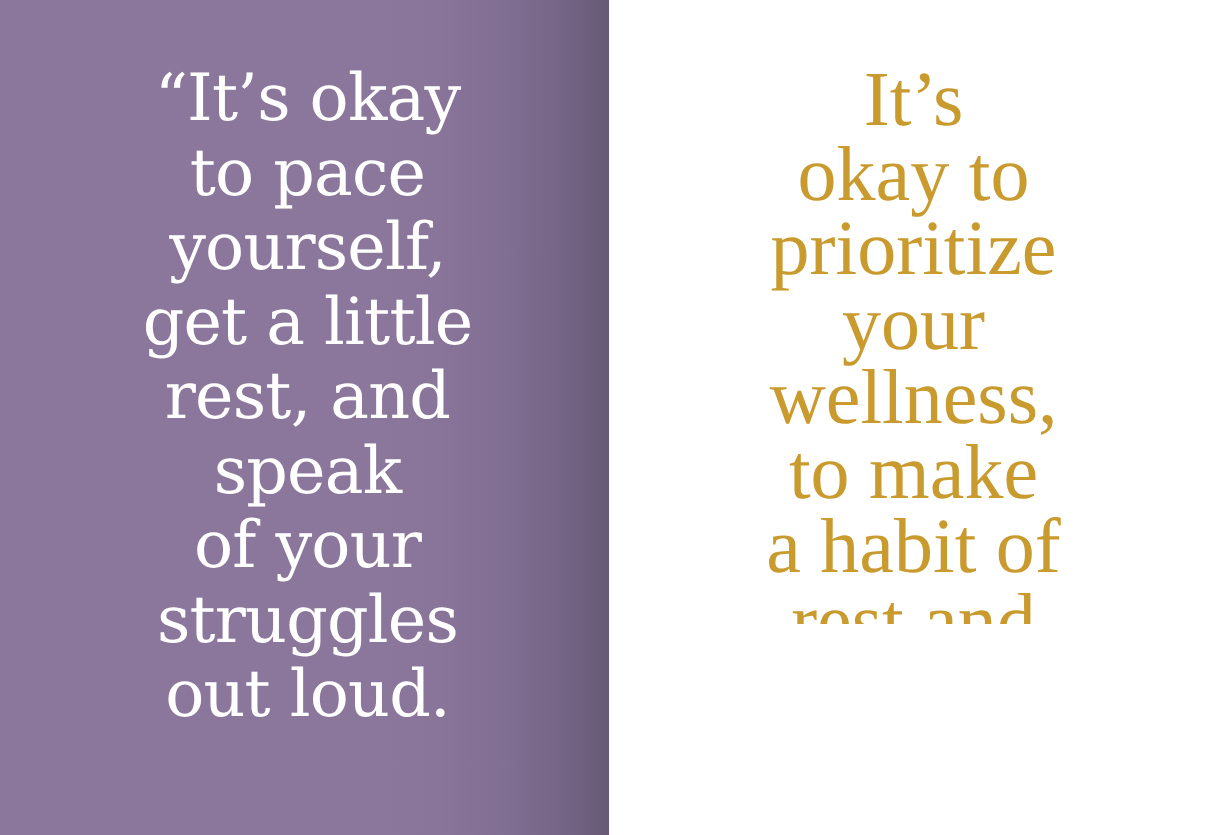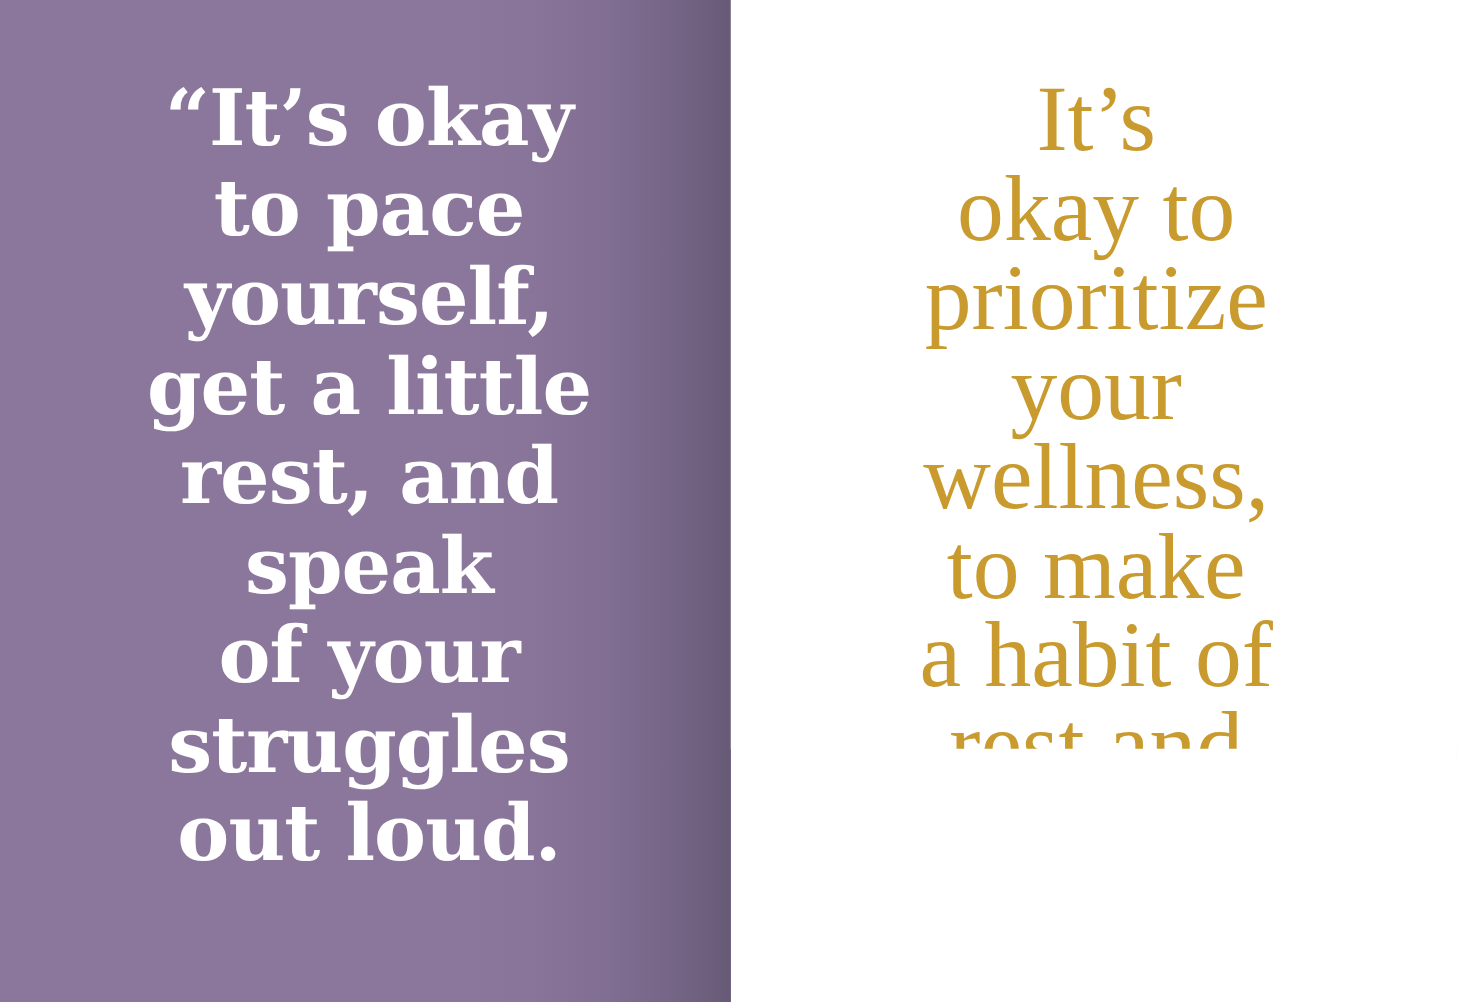--- a/index.html
+++ b/index.html
@@ -55,21 +55,21 @@
     left: 0;
     right: 0;
     text-align: center;
     white-space: pre-line;
   }
 
   .quote-left {
     top: 62px;
     color: #ffffff;
     font-family: "DejaVu Serif", "Liberation Serif", serif;
-    font-weight: 700;
+    font-weight: 400;
     font-size: 65px;
     line-height: 74.5px;
     letter-spacing: -0.8px;
     padding-left: 6px;
     padding-right: 0px;
     text-rendering: geometricPrecision;
   }
 
   .quote-right {
     top: 62px;

